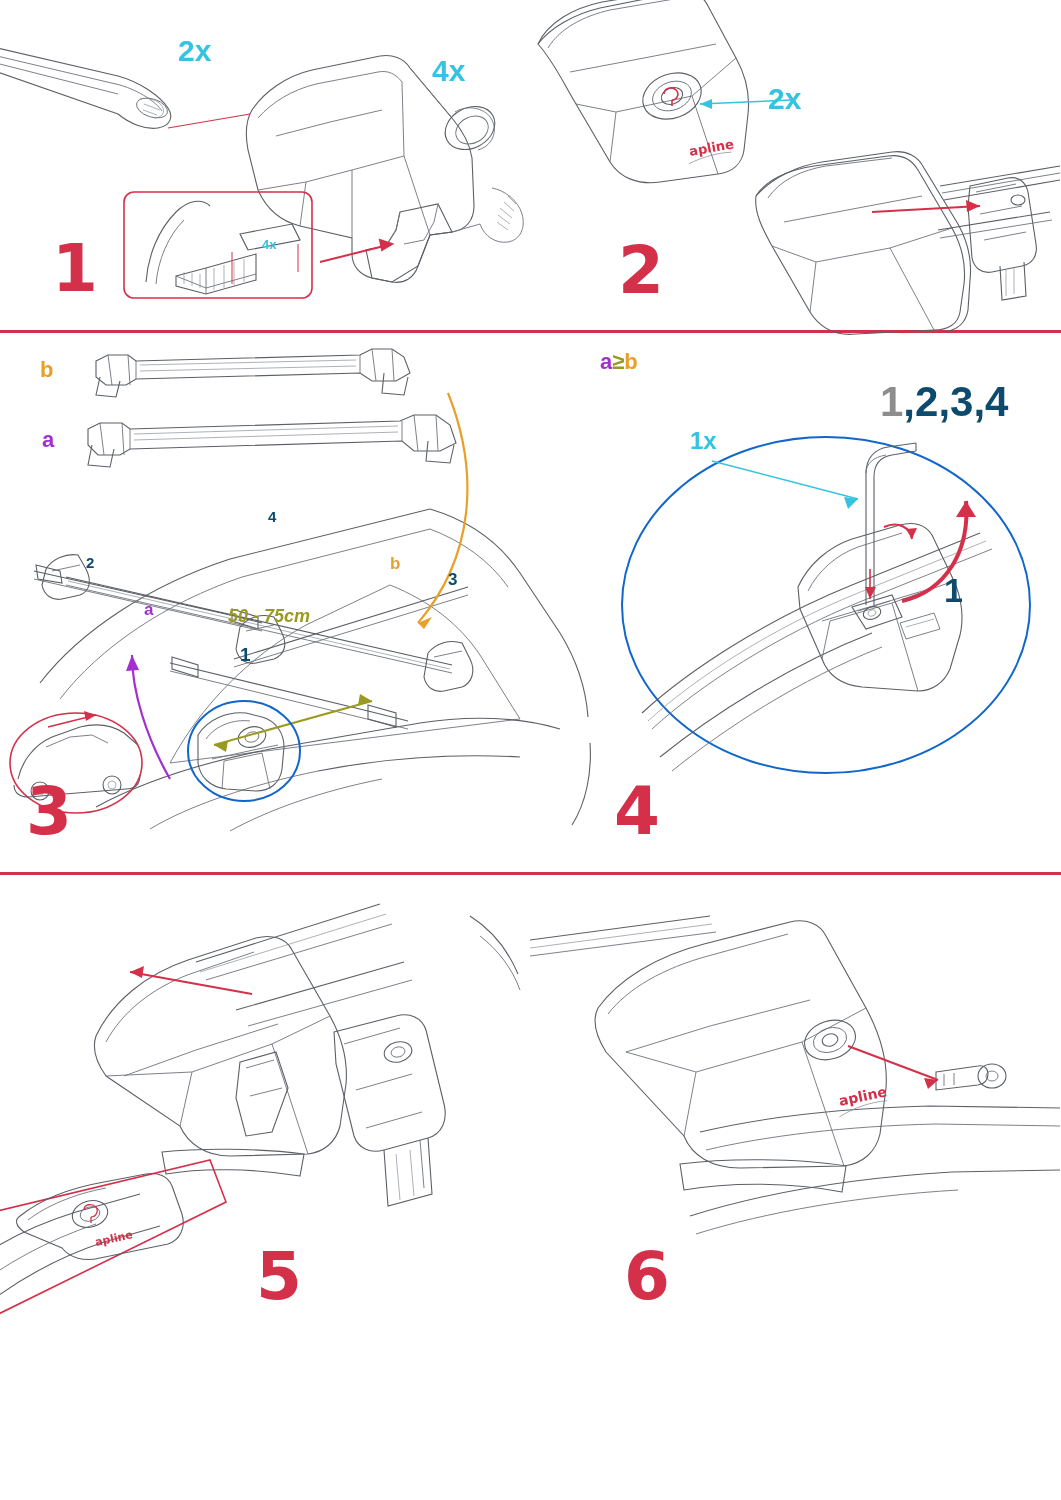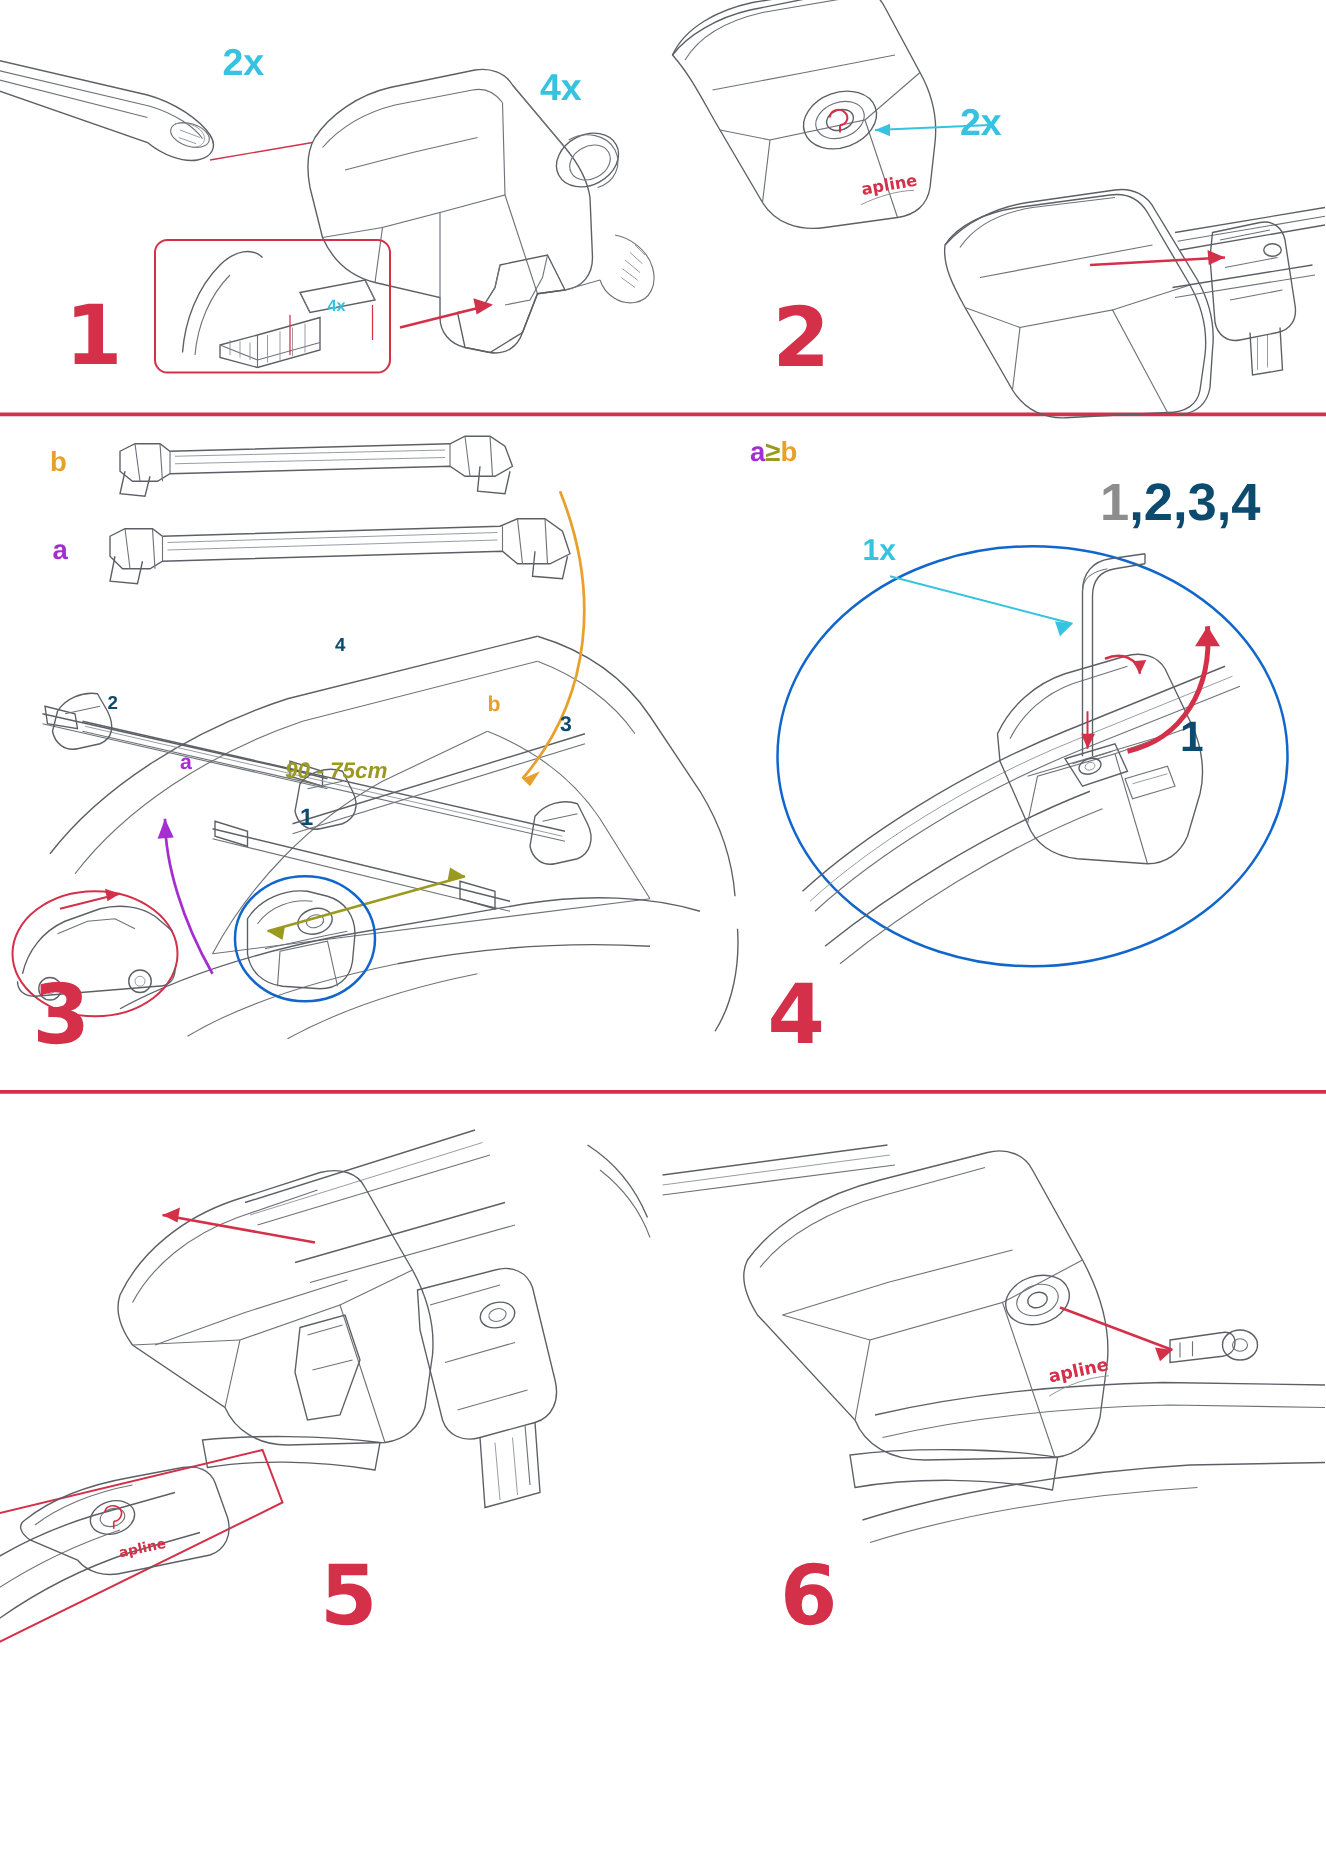--- a/index.html
+++ b/index.html
@@ -299,21 +299,21 @@
         <circle class="lnT" cx="40" cy="458" r="4"></circle>
         <circle class="lnT" cx="112" cy="452" r="4"></circle>
         <path class="arrR" style="stroke-width:1.6" d="M48 394 L96 382"></path>
         <path d="M96 382 L84 378 L86 388 Z" fill="#d4304a"></path>
       </g>
     </svg>
     <div class="lbl orange" style="left:40px;top:26px;font-size:22px;">b</div>
     <div class="lbl purple" style="left:42px;top:96px;font-size:22px;">a</div>
     <div class="lbl purple" style="left:144px;top:268px;font-size:17px;">a</div>
     <div class="lbl orange" style="left:390px;top:222px;font-size:17px;">b</div>
-    <div class="lbl olive" style="left:228px;top:274px;font-size:18px;font-style:italic;">90 - 75cm</div>
+    <div class="lbl olive" style="left:228px;top:274px;font-size:18px;font-style:italic;">50 - 75cm</div>
     <div class="lbl blue" style="left:240px;top:312px;font-size:19px;">1</div>
     <div class="lbl blue" style="left:86px;top:222px;font-size:15px;">2</div>
     <div class="lbl blue" style="left:448px;top:238px;font-size:17px;">3</div>
     <div class="lbl blue" style="left:268px;top:176px;font-size:15px;">4</div>
     <div class="stepnum" style="left:26px;top:446px;">3</div>
   </div>
 
   <div class="panel" id="p4" style="left:600px;top:333px;width:461px;height:407px;">
     <svg width="461" height="539" viewBox="0 0 461 539">
 

